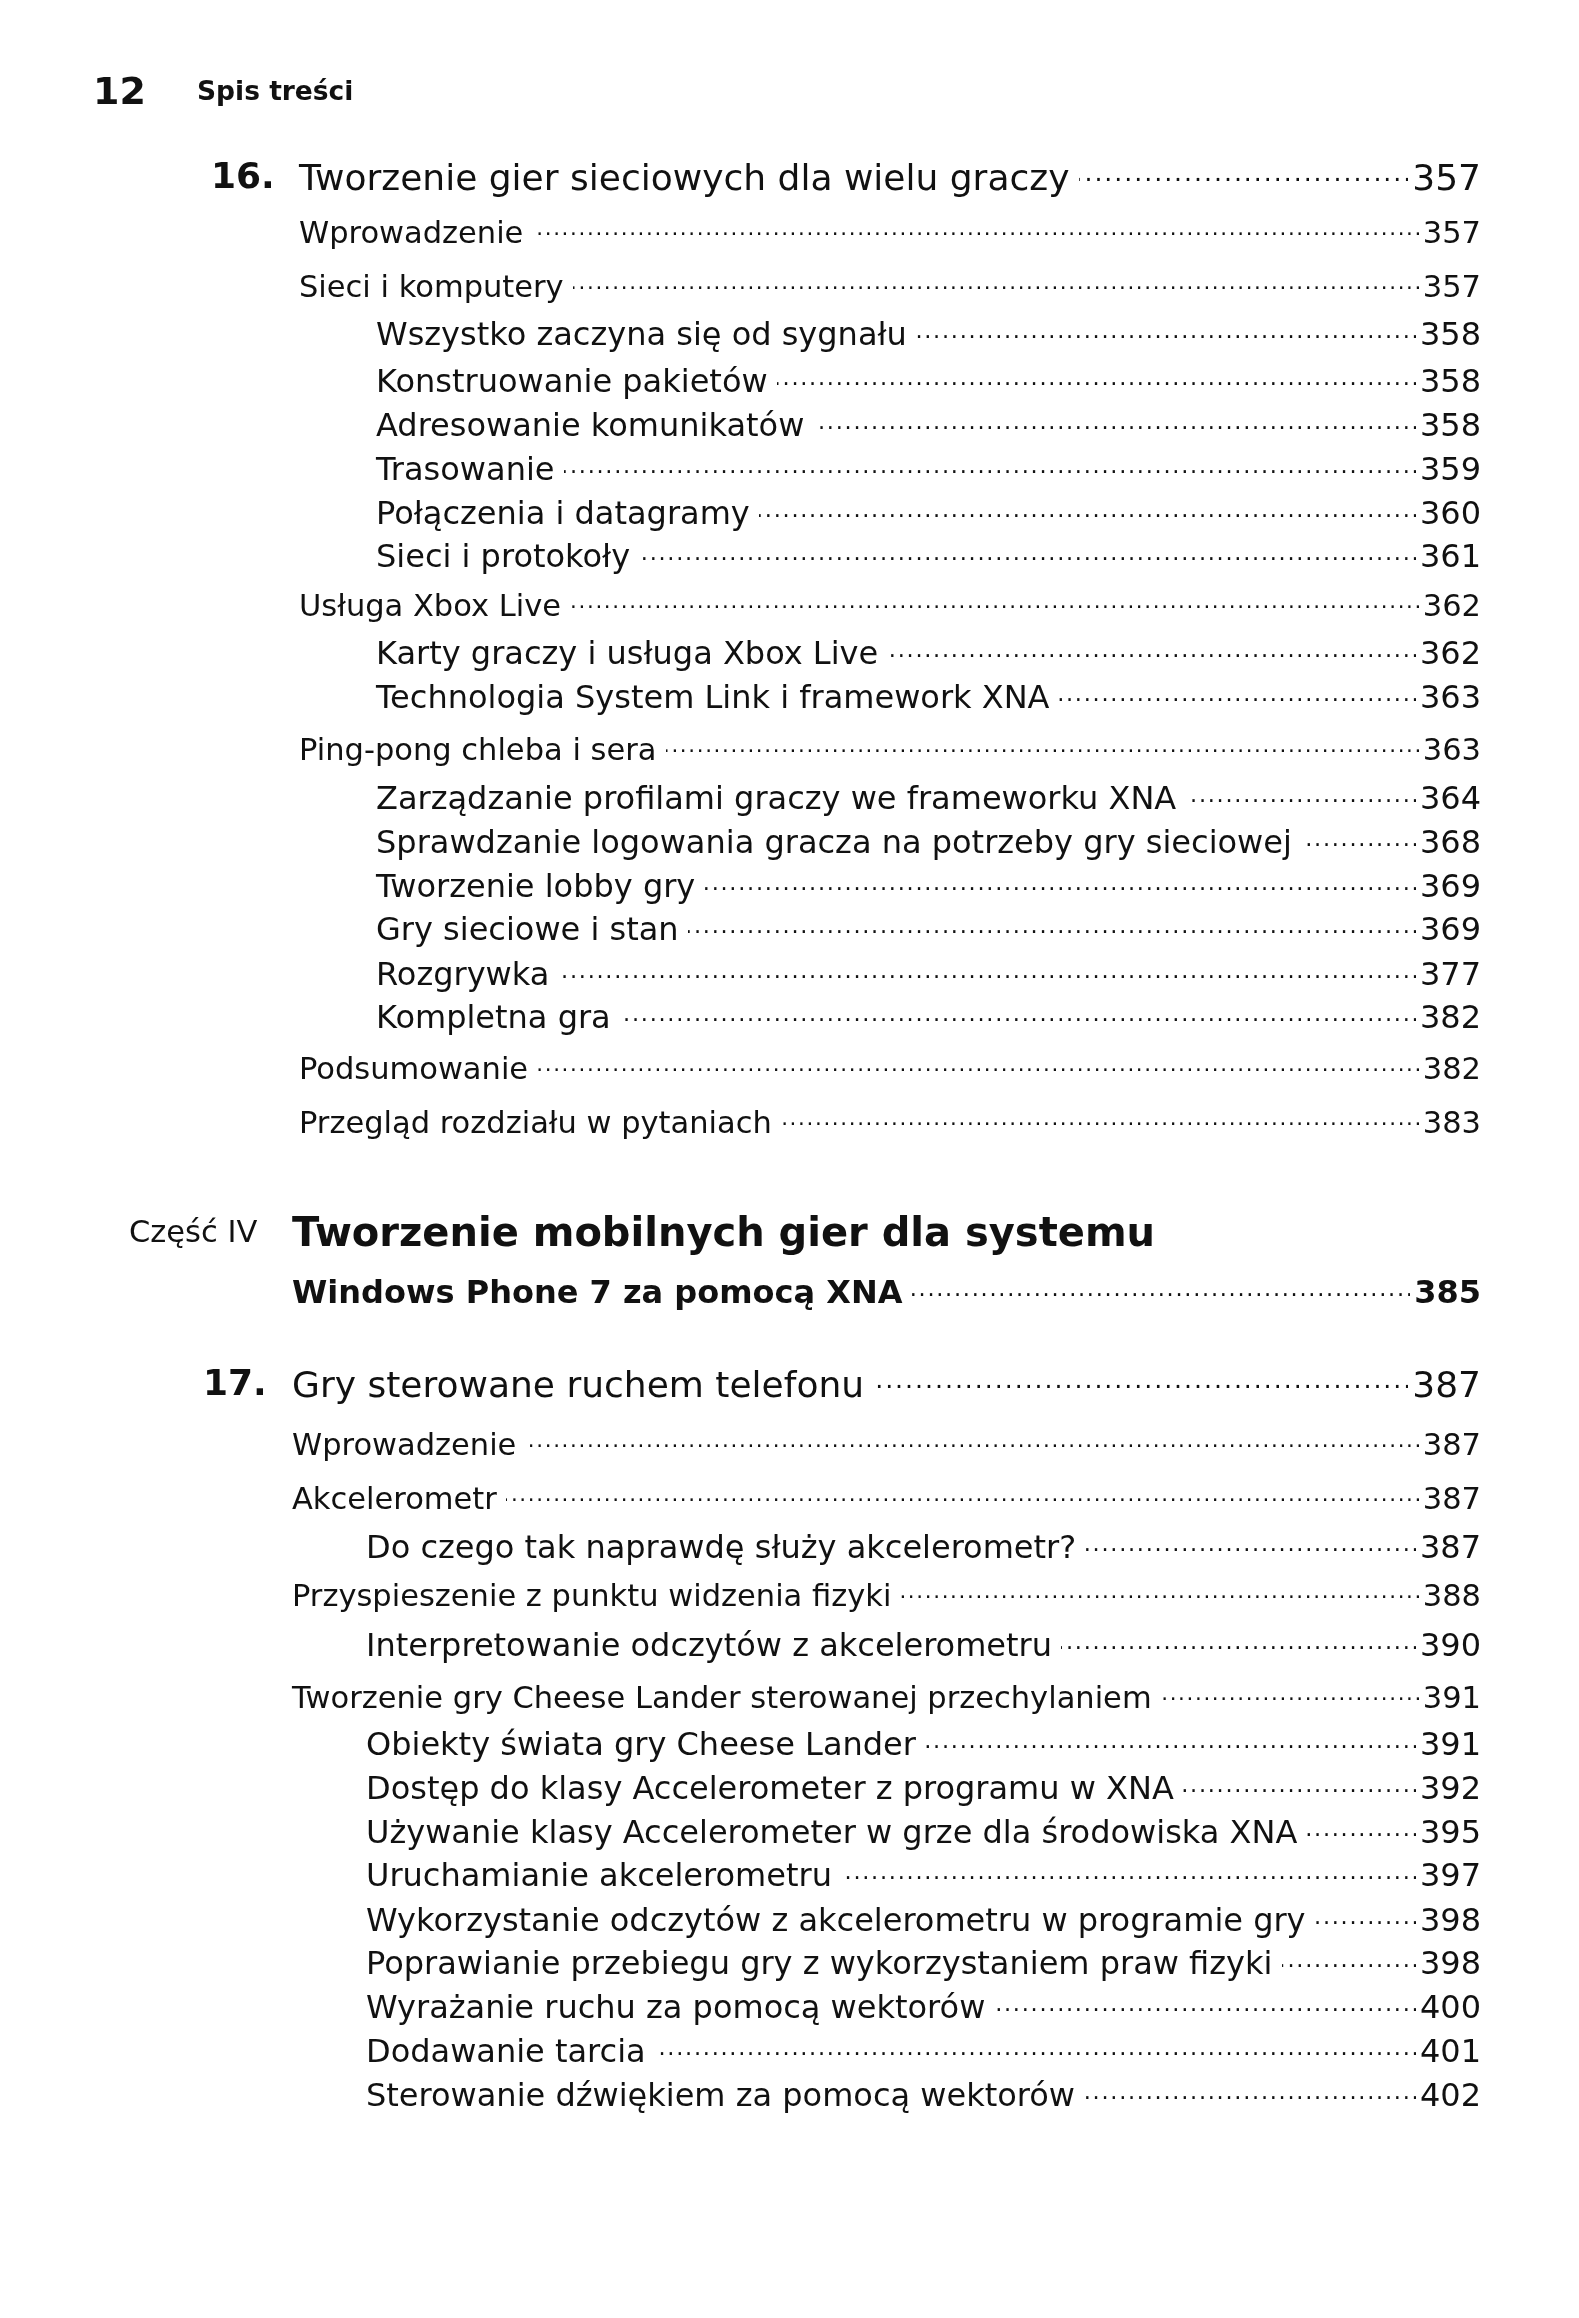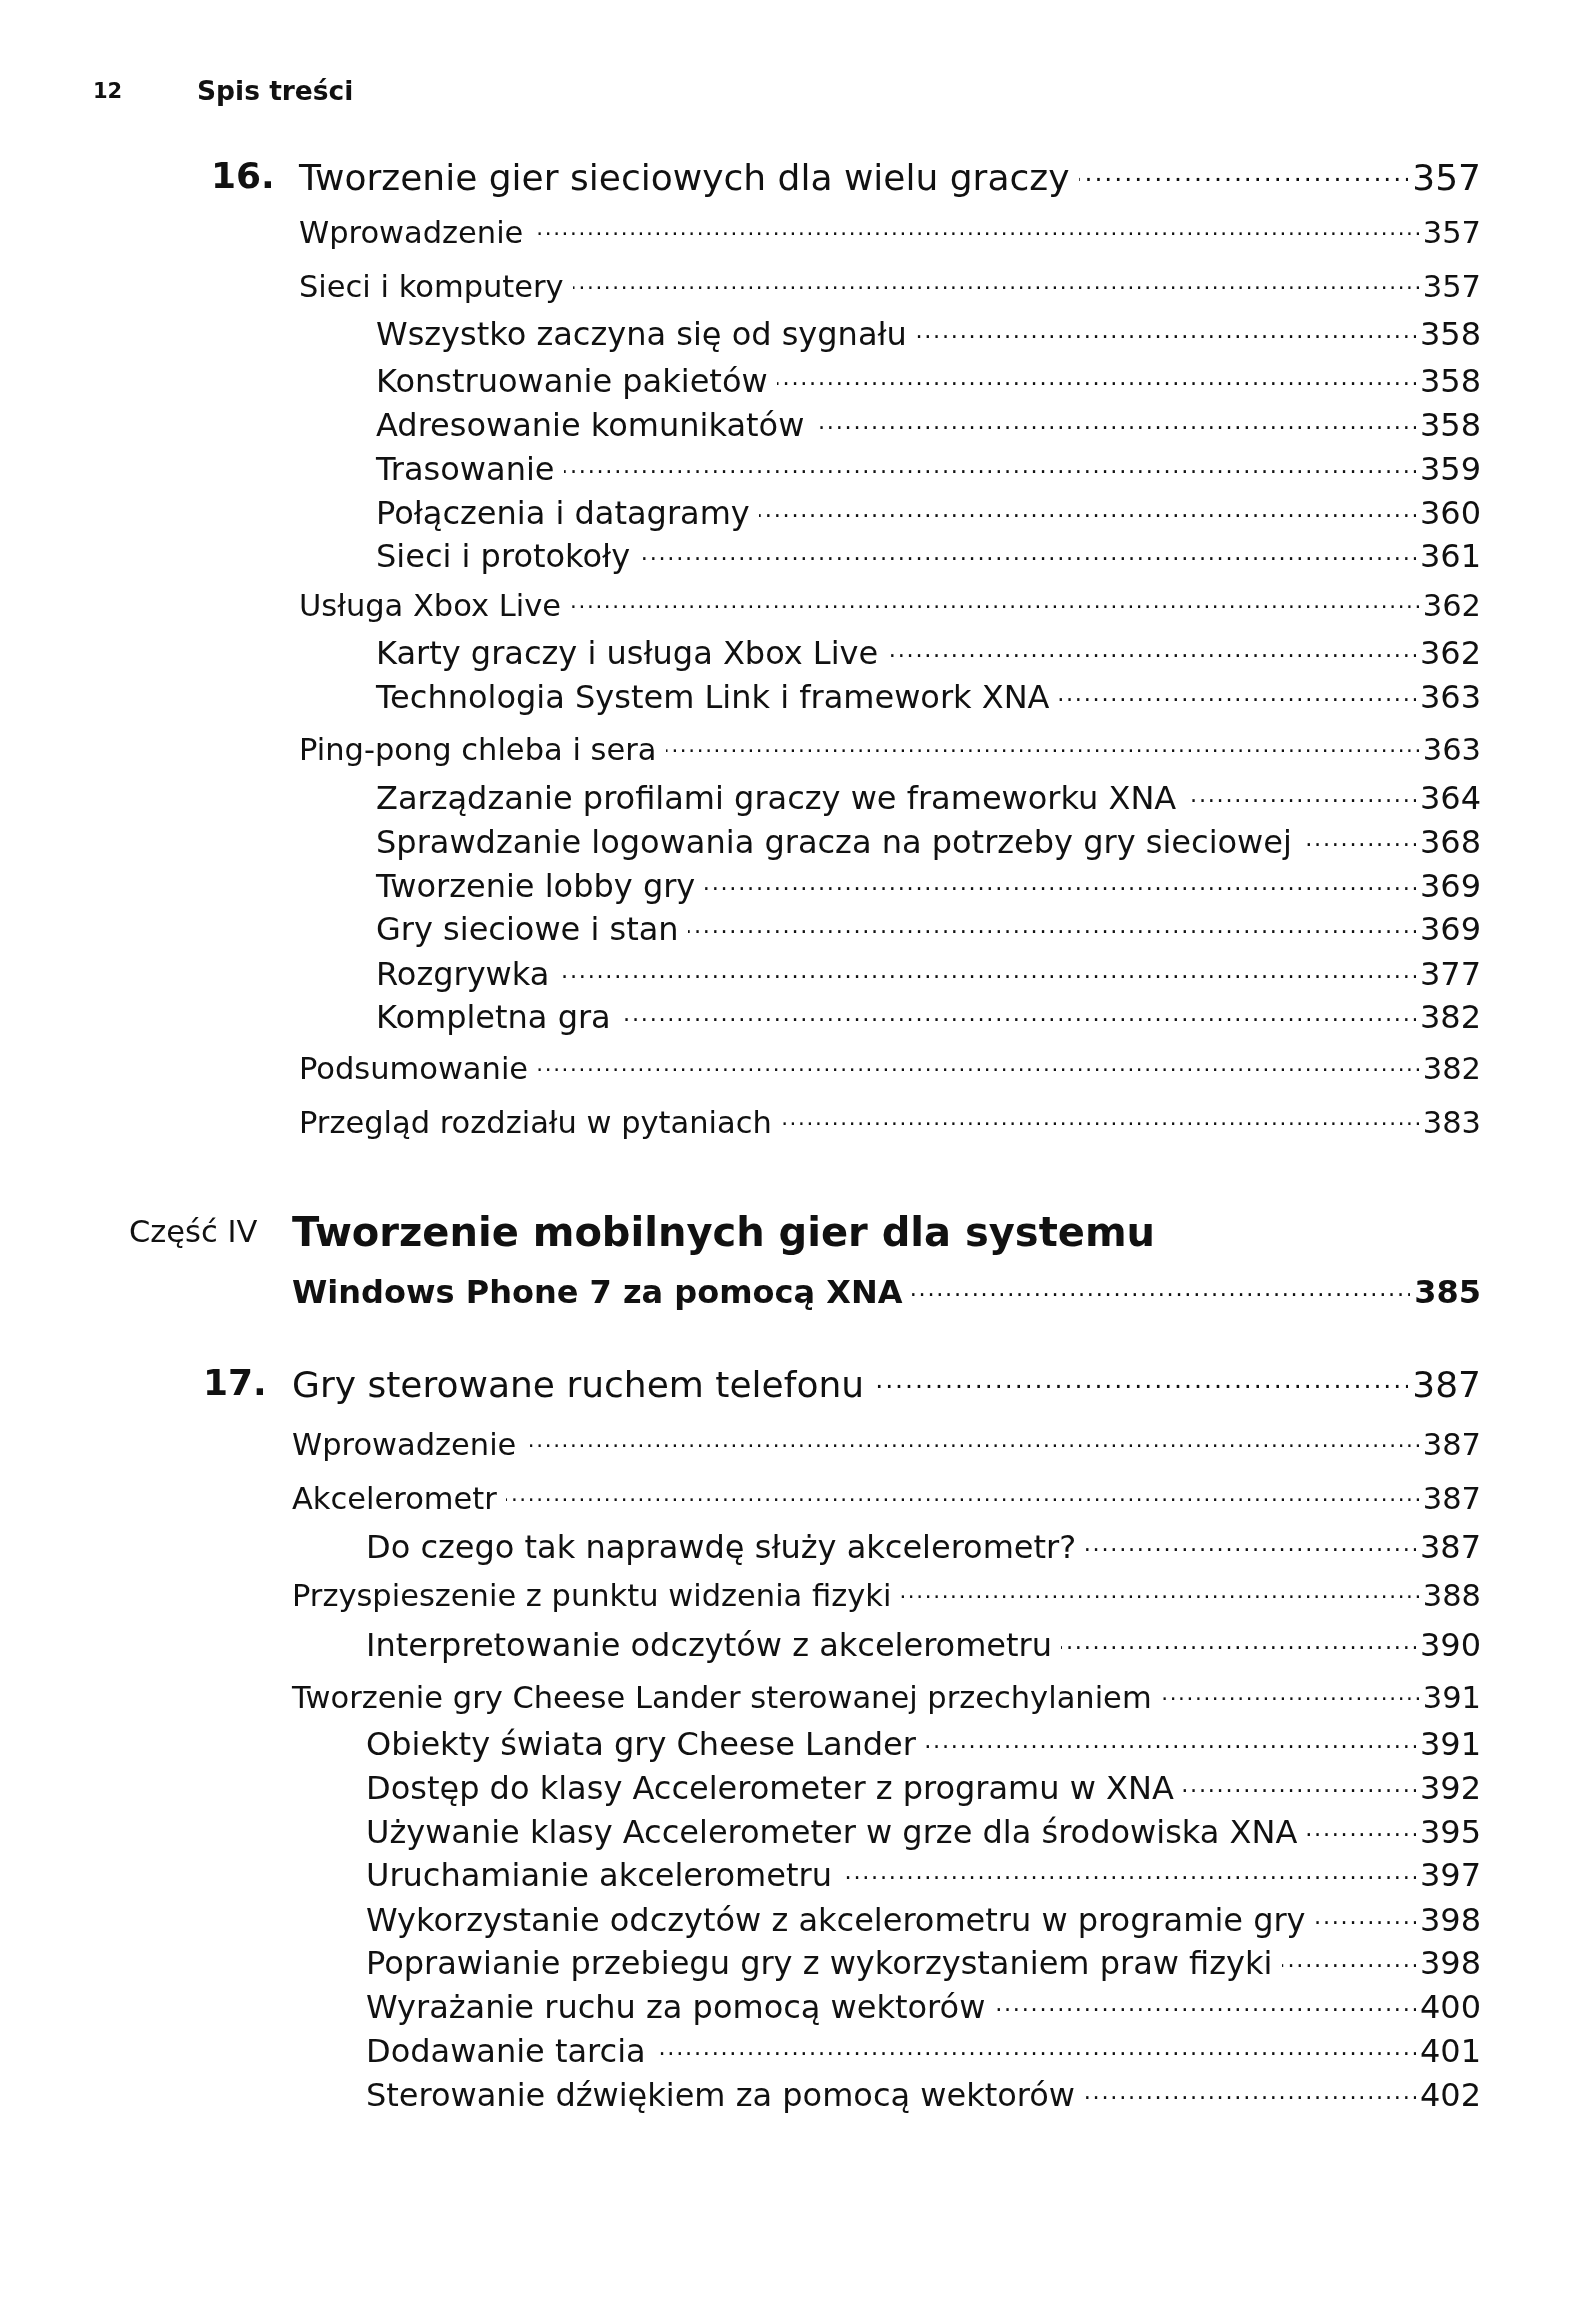--- a/index.html
+++ b/index.html
@@ -1,18 +1,18 @@
 <!DOCTYPE html>
 <html style="font-size:10.6px"><head>
 <meta charset="utf-8">
 <style>
   html, body { margin: 0; padding: 0; background: #ffffff; }
   body { width: 1580px; height: 2319px; position: relative; overflow: hidden;
          font-family: "DejaVu Sans", "Liberation Sans", sans-serif; color: #111111; }
-  .hdr { position: absolute; top: 73px; font-weight: bold; font-size: 21px; line-height: 36px; }
+  .hdr { position: absolute; top: 73px; font-weight: bold; font-size: 38px; line-height: 36px; }
   .hdr-num { left: 93px; }
   .hdr-title { left: 197px; font-size: 26.5px; }
 
   .row { position: absolute; display: flex; align-items: baseline; white-space: nowrap; }
   .row .label { flex: 0 0 auto; padding-right: 9.3px; }
   .row .leader { flex: 1 1 auto; overflow: hidden; position: relative; height: 1em; }
   .row .leader::before {
     content: ". . . . . . . . . . . . . . . . . . . . . . . . . . . . . . . . . . . . . . . . . . . . . . . . . . . . . . . . . . . . . . . . . . . . . . . . . . . . . . . . . . . . . . . . . . . . . . . . . . . . . . . . . . . . . . . . . . . . . . . . . . . . . . . . . . . . . . . . . . . . . . . . . . . . . . . . . . . . . . . . . . . . . . . . . . . . . . . . . .";
     position: absolute; right: 0; bottom: 0.18em; letter-spacing: -0.12em; font-size: 0.7em;
     line-height: 1; white-space: nowrap;

